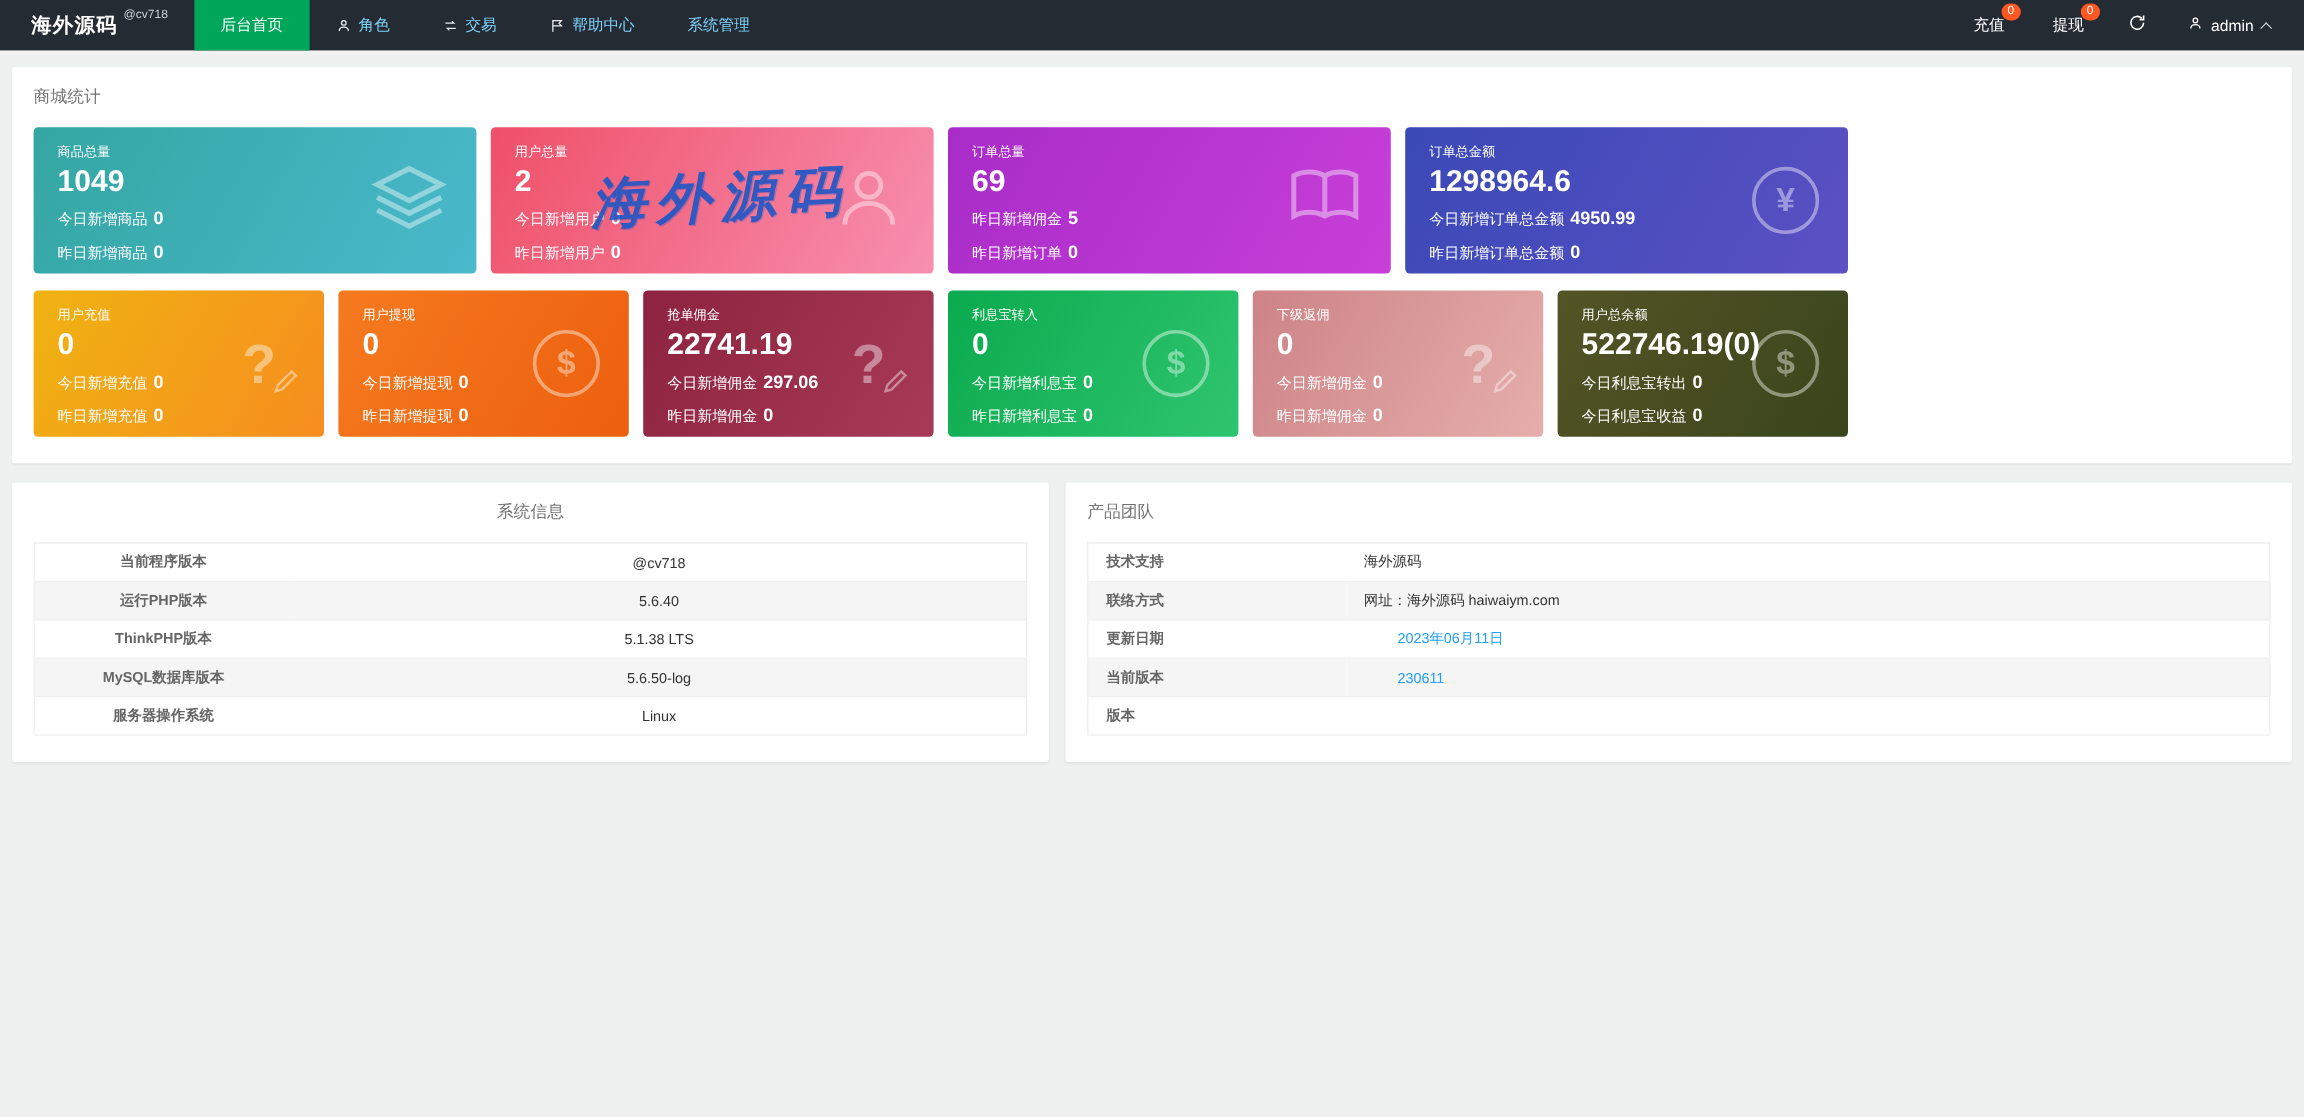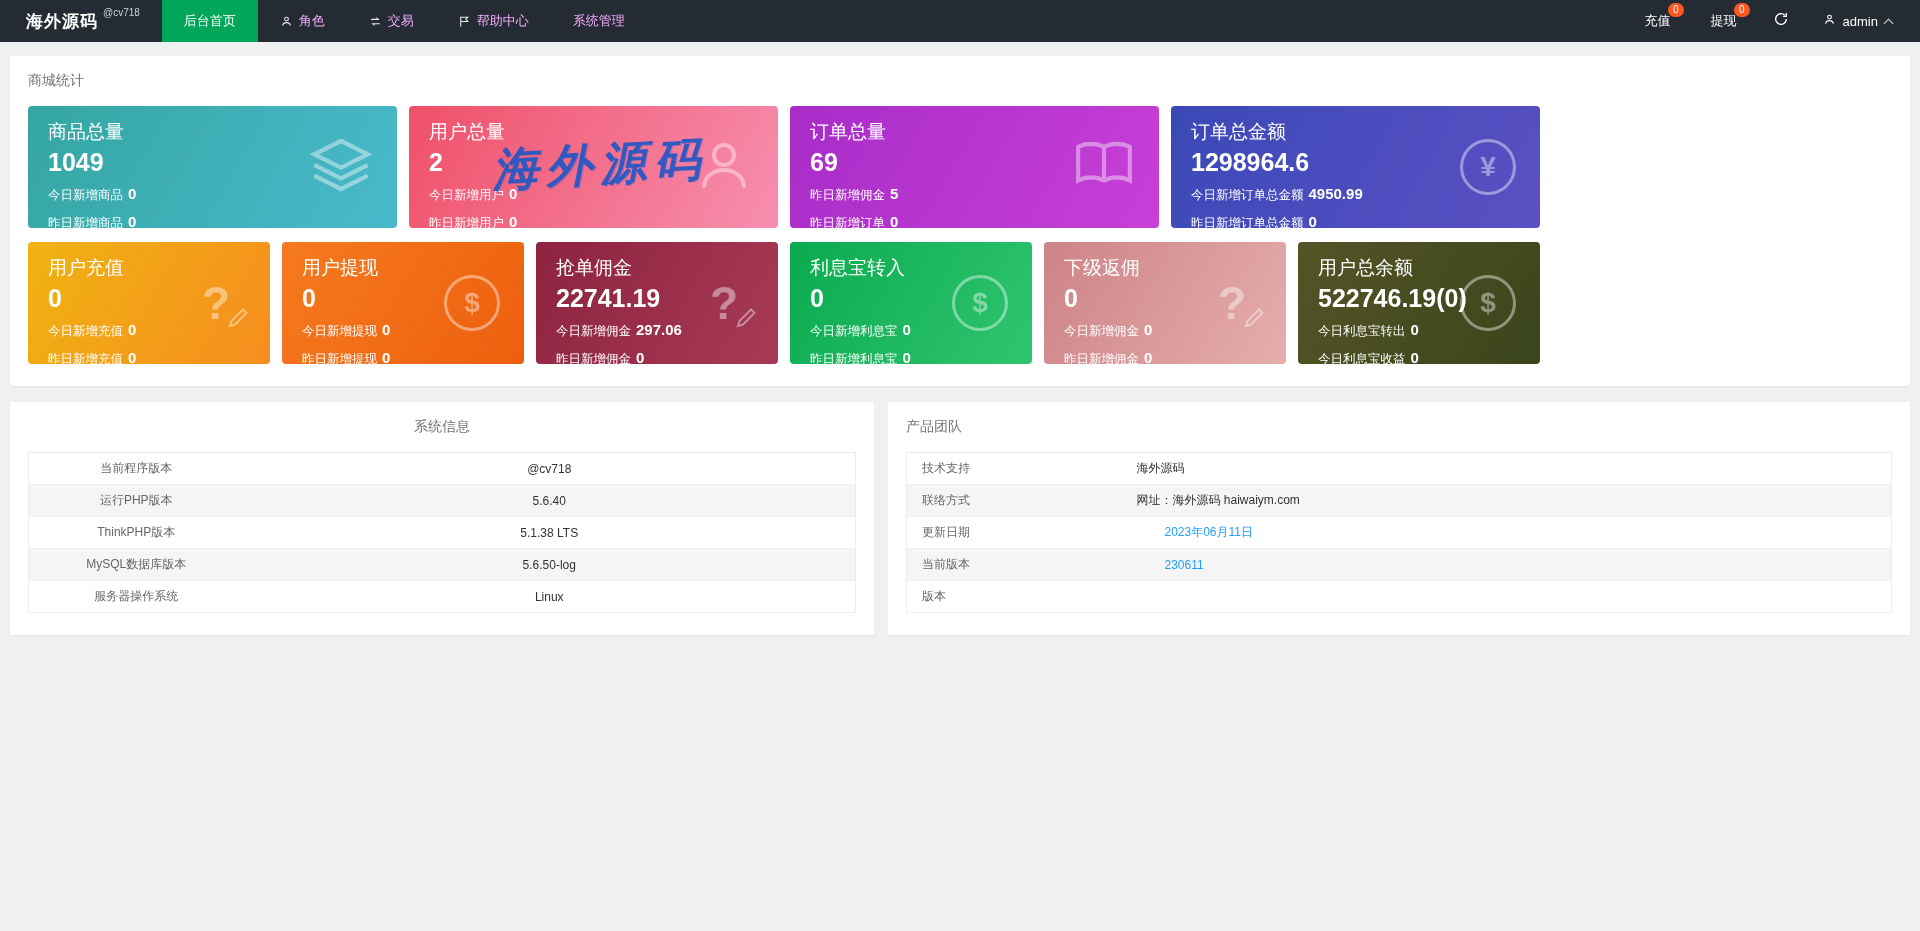--- a/index.html
+++ b/index.html
@@ -9,55 +9,55 @@
     background:#eff1f1;
     font-family:"Liberation Sans","DejaVu Sans",sans-serif;
     color:#333;
   }
   
   .navbar { height:42px; background:#252b33; display:flex; align-items:stretch; color:#fff; }
   .brand { display:flex; align-items:center; padding:0 22px 0 26px; gap:5px; cursor:pointer; }
   .brand-name { font-size:17px; font-weight:bold; letter-spacing:1px; }
   .brand-tag { font-size:10px; color:#ccd2d8; align-self:flex-start; margin-top:7px; }
   .nav-menu { display:flex; }
-  .nav-item { display:flex; align-items:center; gap:6px; padding:0 22px; font-size:13px; color:#f0abfc; cursor:pointer; }
+  .nav-item { display:flex; align-items:center; gap:6px; padding:0 22px; font-size:13px; color:#7dd3fc; cursor:pointer; }
   .nav-item.active { background:#00a65a; color:#fff; }
   .nav-item svg { display:block; }
   .nav-right { margin-left:auto; display:flex; align-items:stretch; }
   .nav-badge-item { position:relative; display:flex; align-items:center; padding:0 20px; font-size:13px; cursor:pointer; }
   .badge { position:absolute; top:3px; right:7px; background:#ff5722; color:#fff; font-size:10px; line-height:1; padding:2px 5px; border-radius:9px; }
   .nav-refresh { display:flex; align-items:center; padding:0 16px; cursor:pointer; }
   .nav-user { display:flex; align-items:center; gap:7px; padding:0 28px 0 18px; font-size:13px; cursor:pointer; }
   .caret-up { width:7px; height:7px; border-left:1.5px solid #cfd4da; border-top:1.5px solid #cfd4da; transform:rotate(45deg); margin-top:4px; }
   
   .content { padding:14px 10px 0 10px; }
   .panel { background:#fff; border-radius:2px; box-shadow:0 1px 2px rgba(0,0,0,.06); padding:16px 18px 22px 18px; position:relative; }
   .panel-title { font-size:14px; color:#737373; margin-bottom:16px; }
   
   .cards { width:1512px; display:flex; gap:12px; }
   .cards + .cards { margin-top:14px; }
   .stat-card { flex:1; height:122px; border-radius:4px; color:#fff; padding:13px 18px 0 20px; position:relative; overflow:hidden; }
-  .stat-title { font-size:19px; margin-bottom:3px; }
+  .stat-title { font-size:11px; margin-bottom:3px; }
   .stat-value { font-size:25px; font-weight:bold; margin-bottom:3px; }
   .stat-line { font-size:12.5px; line-height:1.85; white-space:nowrap; }
   .stat-line b { font-size:15px; margin-left:5px; }
   .stat-icon { position:absolute; right:24px; top:50%; transform:translateY(-50%); opacity:.42; }
   .icon-circle { width:56px; height:56px; border:3px solid #fff; border-radius:50%; display:flex; align-items:center; justify-content:center; font-size:28px; font-weight:bold; color:#fff; }
   .q-icon { position:relative; font-size:46px; font-weight:bold; color:#fff; line-height:1; padding-right:16px; }
   .q-icon svg { position:absolute; right:-4px; bottom:-4px; }
   
   .watermark { position:absolute; left:482px; top:78px; font-size:46px; font-weight:bold; font-style:italic; letter-spacing:8px; color:#2157c5; opacity:.92; transform:rotate(-3deg); z-index:5; pointer-events:none; text-shadow:1px 1px 0 rgba(33,87,197,.35); font-family:"DejaVu Serif","Liberation Serif",serif; }
   
   .bottom { display:flex; gap:14px; margin-top:16px; }
   .panel-sys { width:864px;text-align:center; }
   .panel-team { flex:1; }
   table.info { width:100%; border-collapse:collapse; border:1px solid #ececec; }
   table.info td { height:32px; padding:0 15px; font-size:12px; border-bottom:1px solid #efefef; }
   table.info tr:nth-child(even) { background:#f5f5f5; }
-  td.t-label { width:215px; color:#666; }
+  td.t-label { width:215px; color:#666;font-weight:bold; }
   td.t-value { color:#333; }
   .link { color:#1e9fff; cursor:pointer;margin-left:28px; }
 </style>
 </head>
 <body>
 
 <div class="navbar">
   <div class="brand">
     <span class="brand-name">海外源码</span>
     <span class="brand-tag">@cv718</span>

